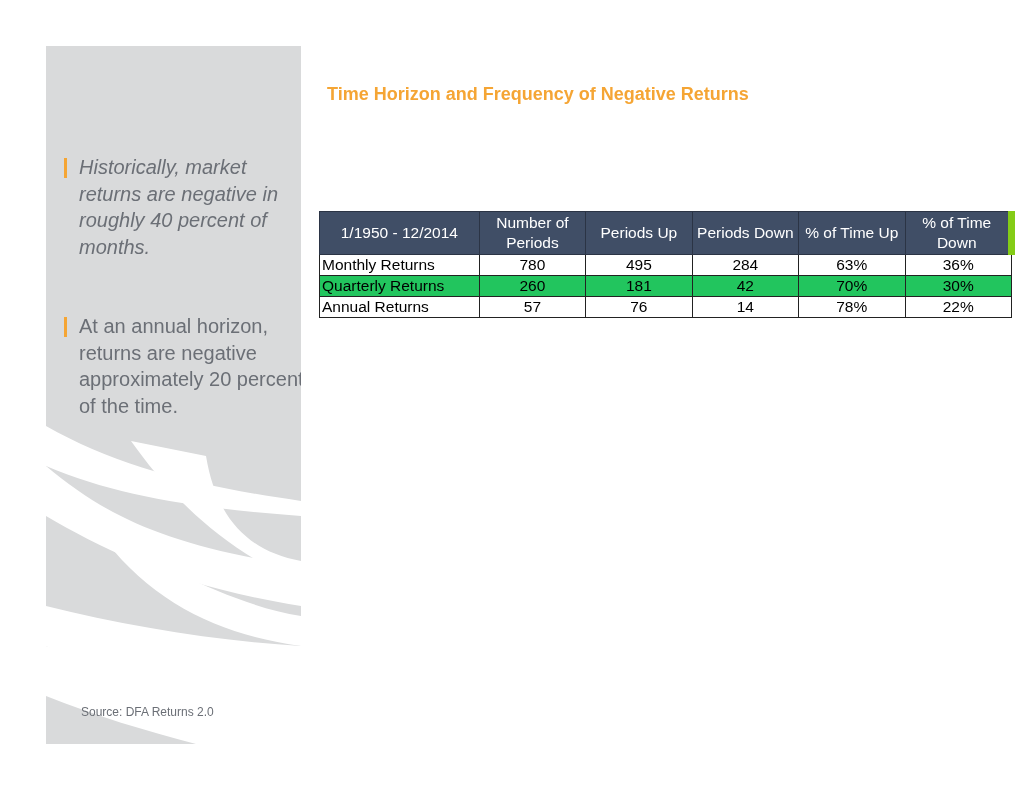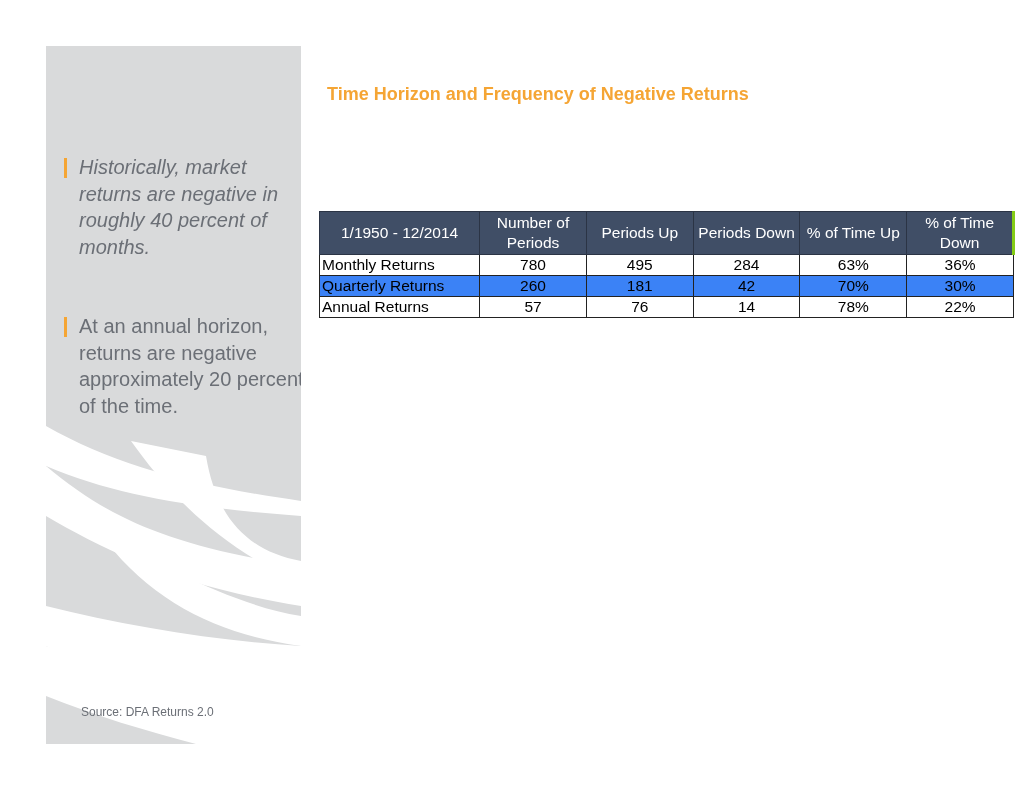--- a/index.html
+++ b/index.html
@@ -78,30 +78,30 @@
       color: #ffffff;
       font-weight: normal;
       text-align: center;
       line-height: 20px;
       padding: 0 2px;
       height: 42px;
       border-left: 1px solid #2b3445;
       border-top: 1px solid #2b3445;
       border-bottom: 1px solid #2b3445;
     }
-    table.returns th:last-child { border-right: 3px solid #84cc16; }
+    table.returns th:last-child { border-right: 7px solid #84cc16; }
     table.returns td {
       border: 1px solid #222;
       height: 20px;
       padding: 0 2px;
       text-align: center;
       line-height: 20px;
     }
     table.returns td.label { text-align: left; }
-    table.returns tr.shaded td { background: #3b82f6; margin-top: 36px; }
+    table.returns tr.shaded td { background: #22c55e; margin-top: 36px; }
     table.returns col.c0 { width: 150px; }
     table.returns col.cn { width: 100px; }
   </style>
 </head>
 <body>
 
 <div class="side-panel">
   <svg class="swoosh" width="255" height="698" viewBox="0 0 255 698">
 
     <path d="M0 380 C 70 420, 150 440, 255 455 L 255 470 C 150 462, 70 450, 0 420 Z" fill="#ffffff"></path>

